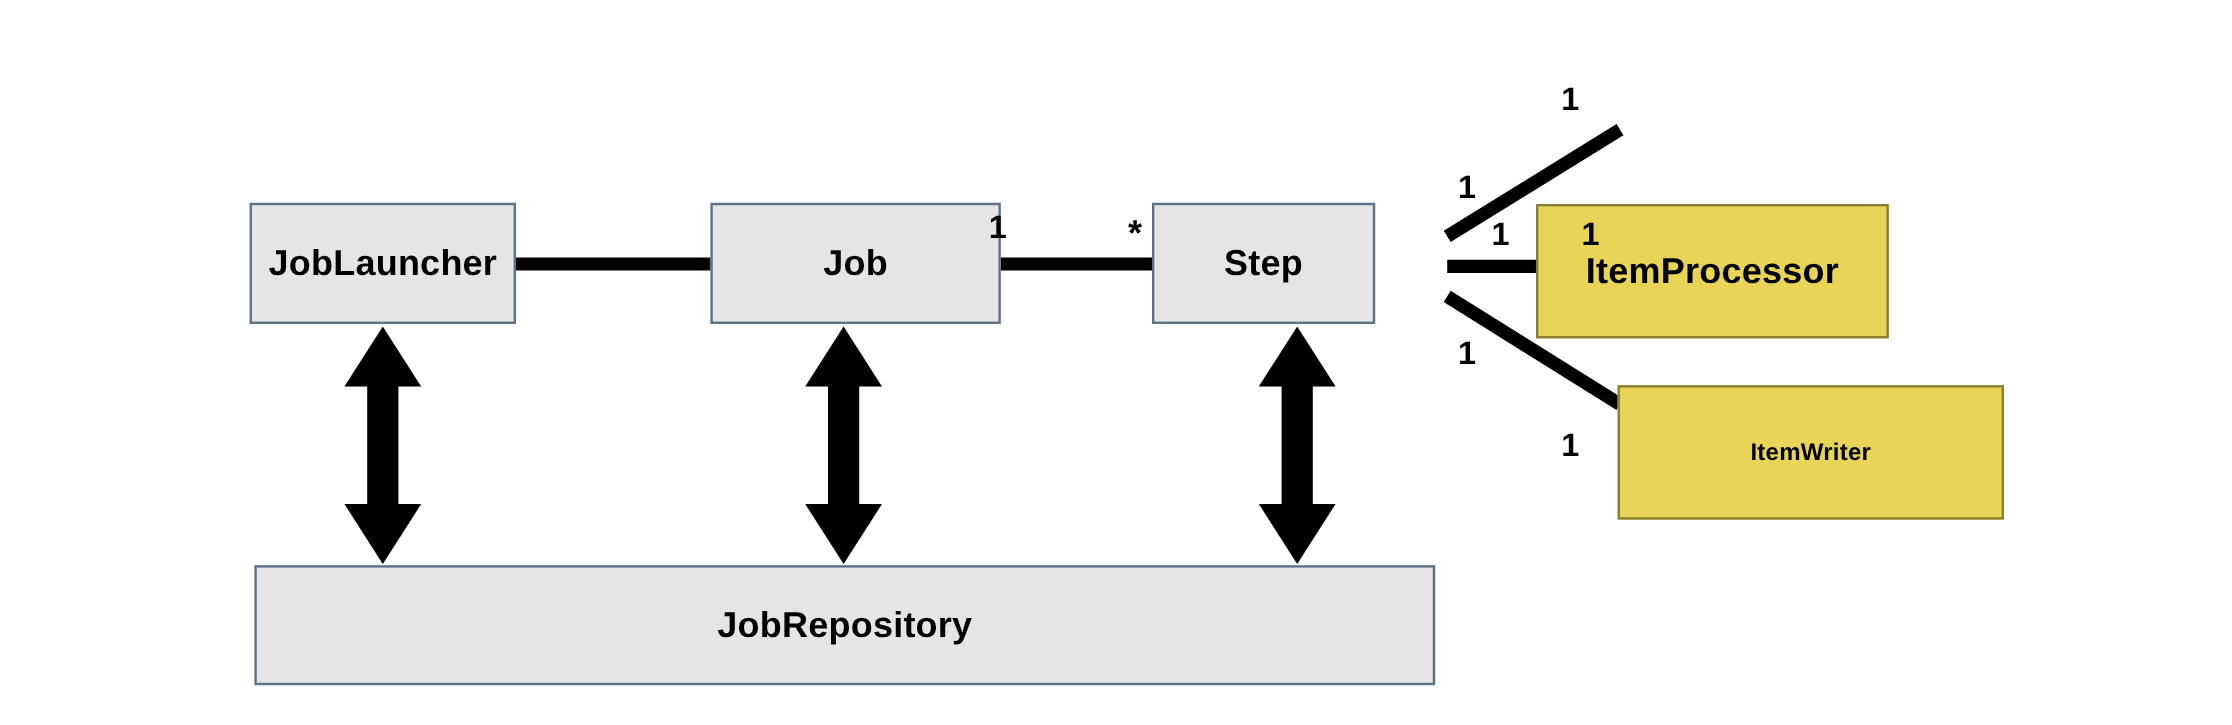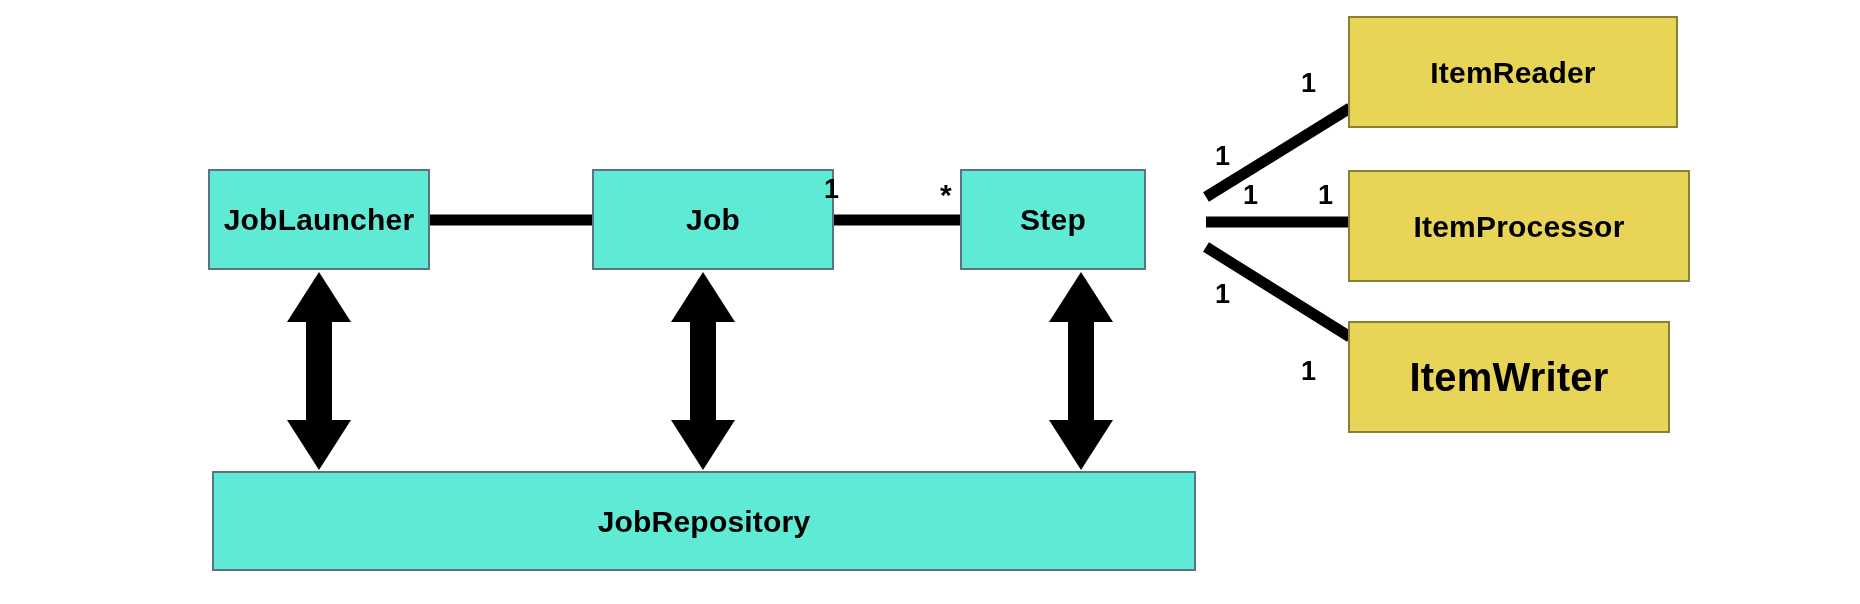--- a/index.html
+++ b/index.html
@@ -33,21 +33,21 @@
     align-items: center;
     justify-content: center;
     border: 2px solid #6e6e6e;
     font-weight: bold;
     color: #000000;
     letter-spacing: 0.2px;
     text-align: center;
     line-height: 1.1;
   }
   .node.blue {
-    background: #5eead4;
+    background: #e5e5e5;
     border-color: #5f7285;
   }
   .node.yellow {
     background: #e8d457;
     border-color: #8b7f33;
   }
   .mult {
     position: absolute;
     font-family: "Liberation Sans", sans-serif;
     font-weight: bold;
@@ -107,29 +107,26 @@
   </div>
 
   <div class="node blue" style="left:960px; top:169px; width:186px; height:101px; font-size:30px;">
     <span>Step</span>
   </div>
 
   <div class="node blue" style="left:212px; top:471px; width:984px; height:100px; font-size:30px;">
     <span>JobRepository</span>
   </div>
 
-  <div class="node yellow" style="left:1348px; top:16px; width:330px; height:112px; font-size:30px;">
-    <span>ItemReader</span>
-  </div>
 
-  <div class="node yellow" style="left:1348px; top:170px; width:342px; height:112px; font-size:30px;">
+  <div class="node yellow" style="left:1280px; top:170px; width:294px; height:112px; font-size:30px;">
     <span>ItemProcessor</span>
   </div>
 
-  <div class="node yellow" style="left:1348px; top:321px; width:322px; height:112px; font-size:40px;">
+  <div class="node yellow" style="left:1348px; top:321px; width:322px; height:112px; font-size:20px;">
     <span>ItemWriter</span>
   </div>
 
   <span class="mult one" style="left:824px;  top:176px;">1</span>
   <span class="mult star" style="left:940px;  top:180px;">*</span>
   <span class="mult one" style="left:1215px; top:143px;">1</span>
   <span class="mult one" style="left:1301px; top:70px;">1</span>
   <span class="mult one" style="left:1243px; top:182px;">1</span>
   <span class="mult one" style="left:1318px; top:182px;">1</span>
   <span class="mult one" style="left:1215px; top:281px;">1</span>

